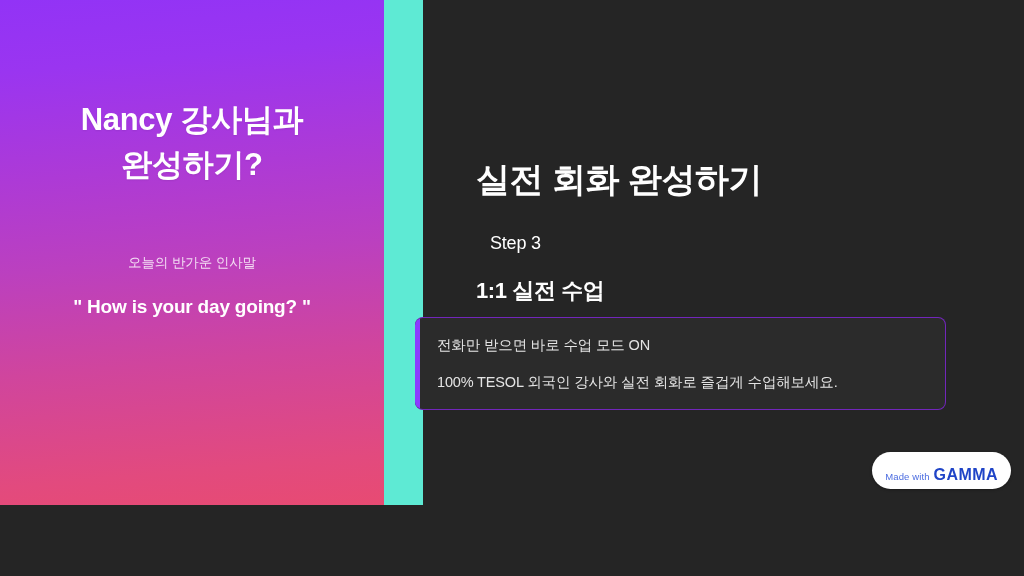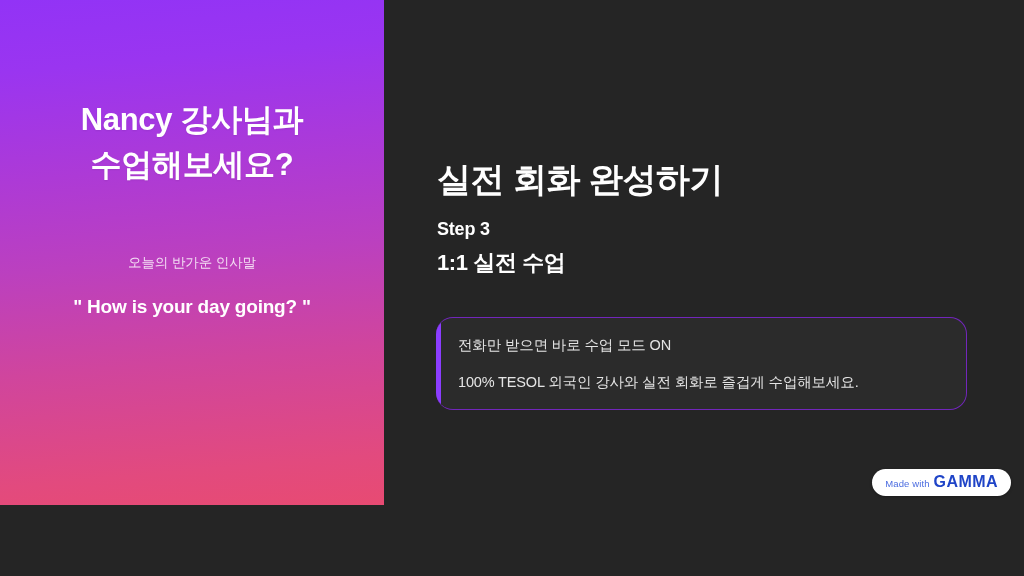--- a/index.html
+++ b/index.html
@@ -8,22 +8,23 @@
     background: #252525;
   }
   body {
     font-family: "Liberation Sans", "DejaVu Sans", sans-serif;
   }
   #slide {
     position: relative;
     width: 1024px;
     height: 505px;
     overflow: hidden;
-    background: #e5e5e5;
+    background: #5eead4;
     display: flex;
+    gap: 39px;
   }
 
   
   .left-panel {
     position: relative;
     width: 384px;
     height: 576px;
     flex: 0 0 384px;
     background: linear-gradient(175deg,
         #9233f6 0%,
@@ -101,50 +102,50 @@
   }
   .right-title {
     margin: 0;
     color: #ffffff;
     font-size: 34px;
     font-weight: bold;
     letter-spacing: -0.5px;
     line-height: 1.25;
   }
   .step-label {
-    margin: 0;
+    margin: 14px;
     padding-top: 17px;
     color: #ffffff;
     font-size: 18px;
-    font-weight: bold;
+    font-weight: normal;
     letter-spacing: -0.2px;
     line-height: 1.3;
   }
   .step-title {
     margin: 0;
     padding-top: 8px;
     color: #ffffff;
     font-size: 22px;
     font-weight: bold;
     letter-spacing: -0.4px;
     line-height: 1.3;
   }
 
   
   .callout {
     position: absolute;
-    left: 436px;
+    left: 415px;
     top: 317px;
     width: 531px;
     height: 93px;
     box-sizing: border-box;
     background: #2b2b2b;
     border: 1px solid #7226bb;
     border-left: none;
-    border-radius: 17px;
+    border-radius: 8px;
     overflow: hidden;
   }
   .callout-accent {
     position: absolute;
     left: 0;
     top: 0;
     bottom: 0;
     width: 5px;
     background: #8b3dff;
     border-radius: 7px 0 0 7px;
@@ -167,24 +168,24 @@
     line-height: 1.45;
   }
   .callout-line + .callout-line {
     padding-top: 16px;
   }
 
   
   .gamma-badge {
     position: absolute;
     right: 13px;
-    bottom: 9px;
+    bottom: 16px;
     background: #ffffff;
     border-radius: 999px;
-    padding: 5px 13px 6px 13px;
+    padding: 15px 13px 6px 13px;
     display: flex;
     align-items: baseline;
     gap: 4px;
     box-shadow: 0 1px 3px rgba(0,0,0,0.28);
   }
   .gamma-made {
     color: #4b6ce0;
     font-size: 9.5px;
     font-weight: normal;
     letter-spacing: 0.1px;
@@ -200,21 +201,21 @@
 </style>
 </head>
 <body>
 
 <div id="slide">
 
   <div class="left-panel">
     <div class="left-inner">
       <h1 class="left-title">
         <span class="tline">Nancy 강사님과</span>
-        <span class="tline">수업해보세요?</span>
+        <span class="tline">완성하기?</span>
       </h1>
       <p class="left-caption">오늘의 반가운 인사말</p>
       <p class="left-quote">" How is your day going? "</p>
     </div>
     <div class="bottom-orb"></div>
   </div>
 
   <div class="right-panel">
     <div class="right-inner">
       <h2 class="right-title">실전 회화 완성하기</h2>

